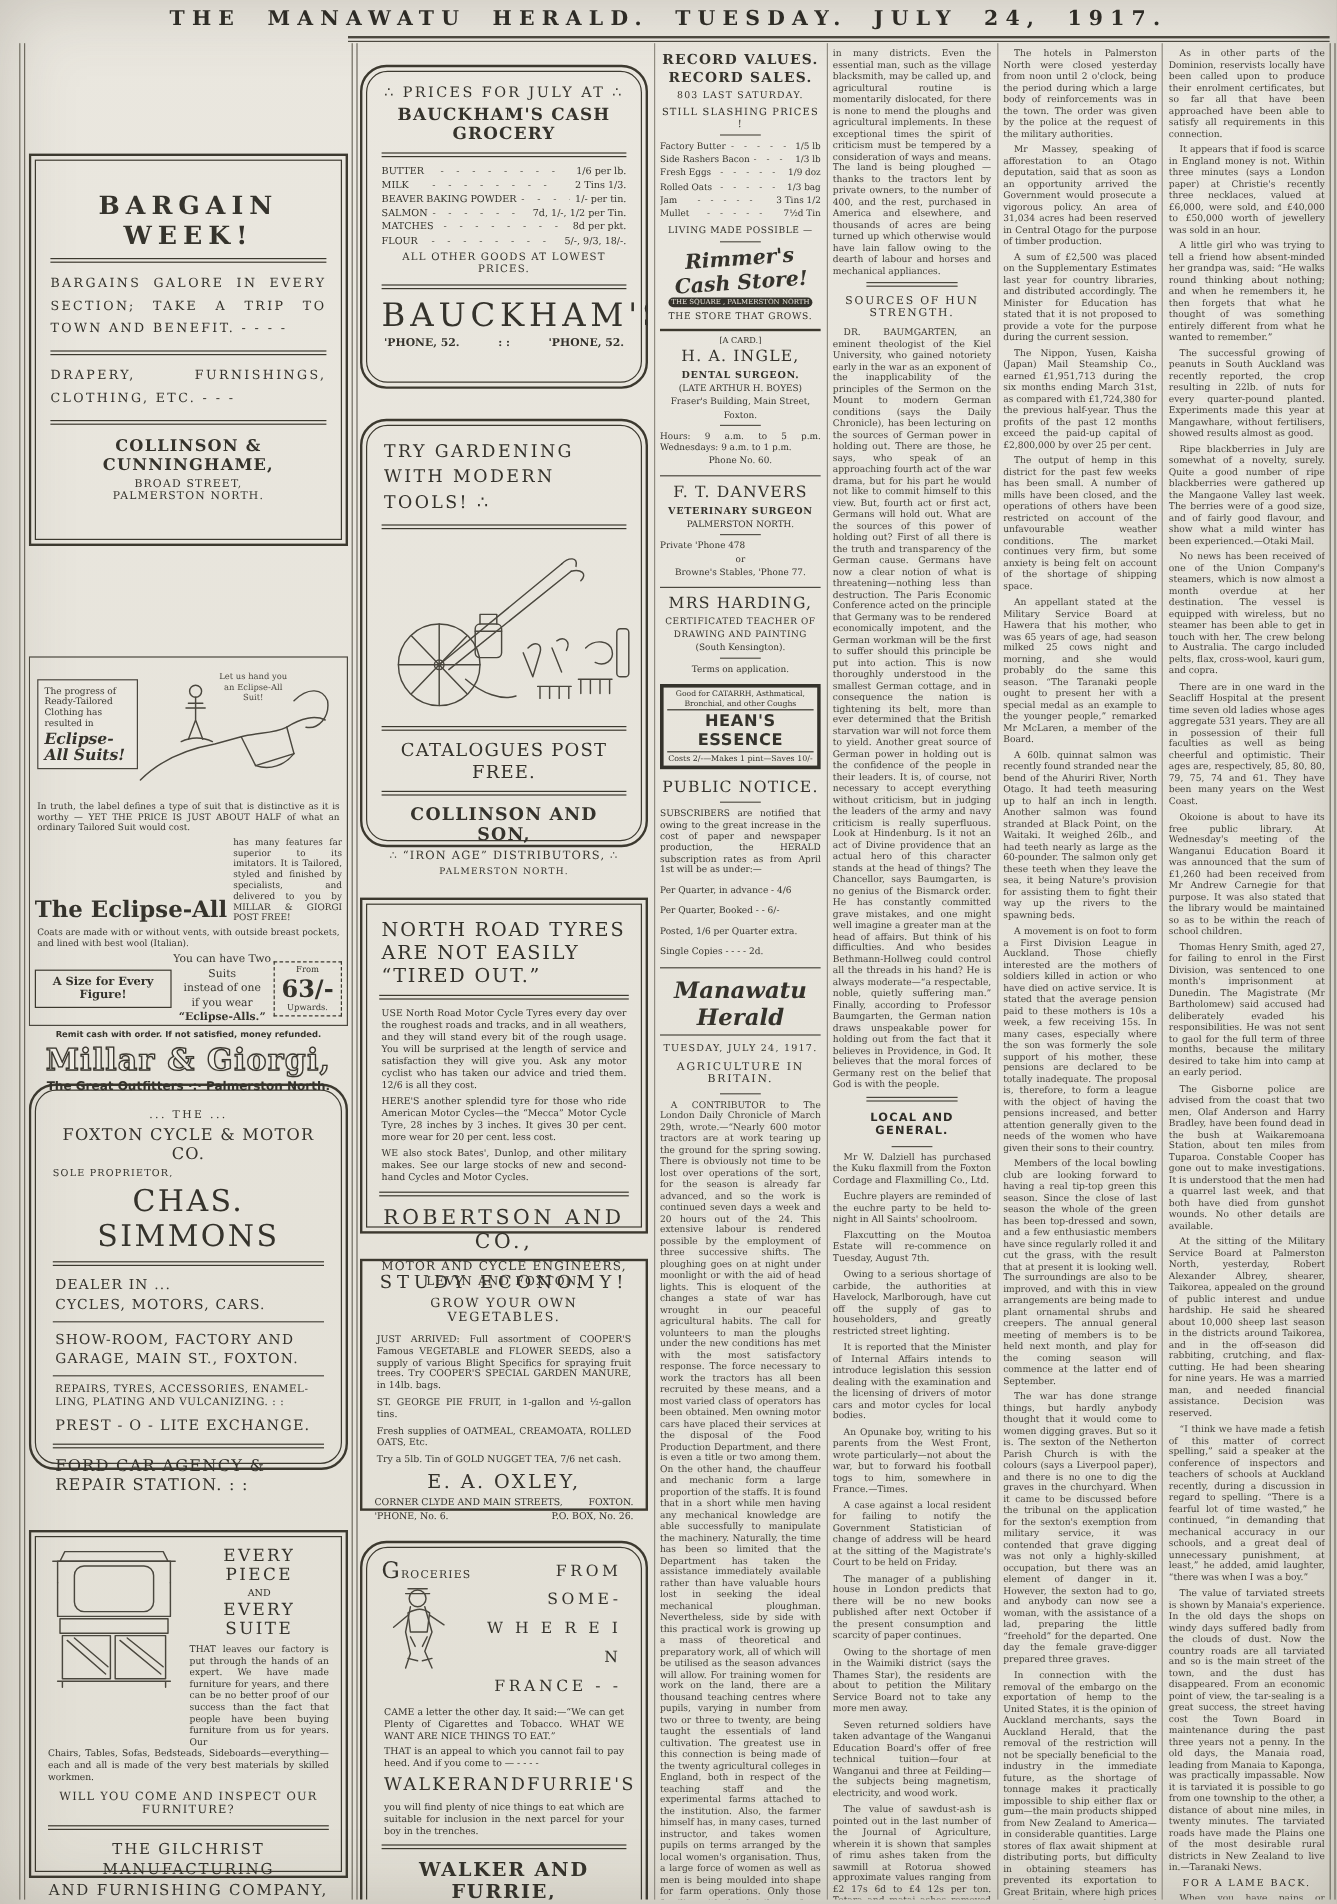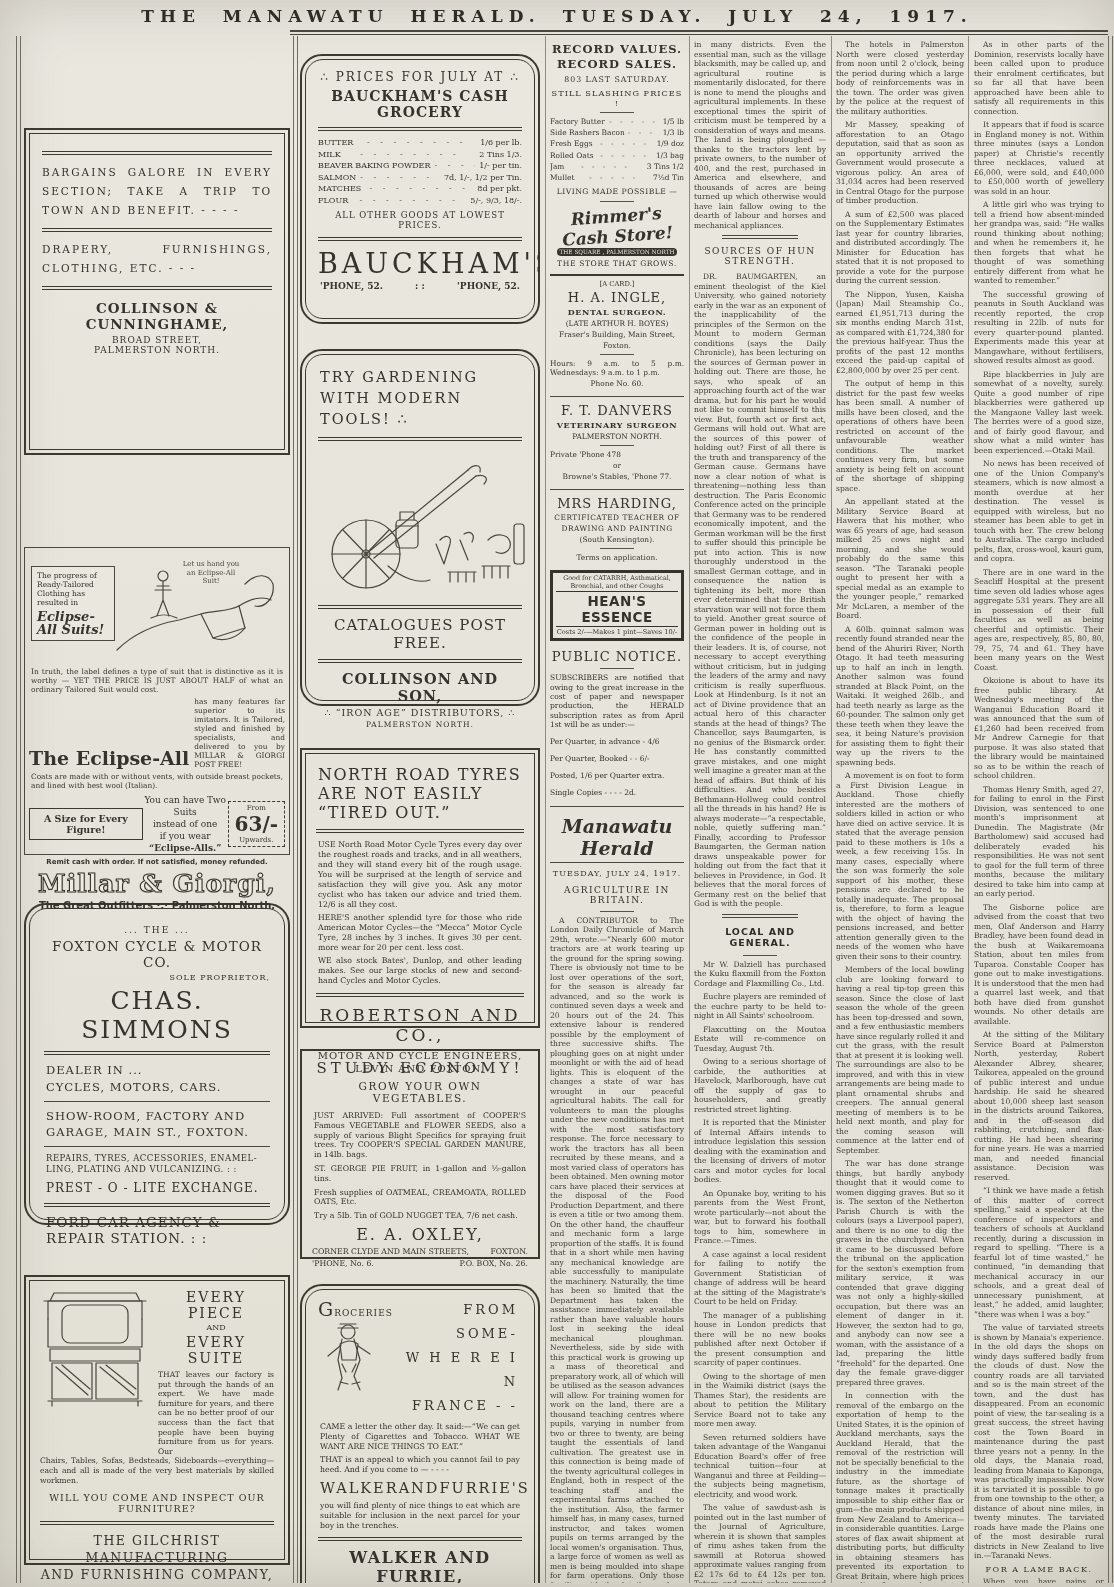--- a/index.html
+++ b/index.html
@@ -50,21 +50,21 @@
   .ec-small-box{border:1.5px solid #3c392f;padding:4px 6px;font-size:9.5px;font-weight:bold;text-align:center;line-height:11px;}
   .ec-price-box{border:1.5px dashed #3c392f;padding:2px 6px;text-align:center;}
   .ec-price-box .big{font-size:20px;font-weight:bold;}
   .ec-price-box .sm{font-size:7px;}
   .ec-mid{font-size:9px;text-align:center;line-height:12px;}
   .remit{font-family:"DejaVu Sans",sans-serif;font-size:7px;font-weight:bold;text-align:center;margin:3px 0;}
   .mg-name{font-size:25px;font-weight:bold;text-align:center;letter-spacing:1px;color:#efece4;-webkit-text-stroke:1.1px #3a372f;text-shadow:0 0 1px #3a372f;}
   .mg-tag{font-family:"DejaVu Sans",sans-serif;font-size:10px;font-weight:bold;text-align:center;margin-top:2px;}
   .fx-the{font-size:9px;letter-spacing:2px;text-align:center;margin-top:6px;}
   .fx-co{font-size:13.5px;letter-spacing:1px;text-align:center;margin-top:3px;}
-  .fx-prop{font-size:8px;letter-spacing:1px;text-align:right;margin-top:3px;}
+  .fx-prop{font-size:8px;letter-spacing:1px;text-align:left;margin-top:3px;}
   .fx-name{font-size:25px;letter-spacing:2px;text-align:center;margin-top:4px;}
   .fx-line{font-size:11.5px;letter-spacing:1px;margin:5px 2px;line-height:16px;}
   .fx-small{font-size:8.5px;letter-spacing:.5px;margin:5px 2px;line-height:11px;}
   .furn-h1{font-size:14px;letter-spacing:2px;text-align:center;}
   .furn-and{font-size:8px;text-align:center;margin:2px 0;}
   .furn-p{font-size:7.6px;line-height:9.6px;text-align:justify;}
   .furn-ask{font-size:9.5px;letter-spacing:1px;text-align:center;margin:7px 0;}
   .gil-firm{font-size:12.5px;letter-spacing:1.5px;text-align:center;line-height:17px;margin-top:6px;}
   
   .bk-h1{font-size:12px;letter-spacing:2px;text-align:center;margin-top:2px;}
@@ -140,20 +140,21 @@
   <div class="vline" style="left:545px"></div>
   <div class="vline" style="left:689px"></div>
   <div class="vline" style="left:831px"></div>
   <div class="vline" style="left:968px"></div>
   <div class="vline dbl" style="left:1108px"></div>
 
   <div class="col" id="col1">
 
     <div class="dbox" style="margin-top:90px;height:327px;box-sizing:border-box;">
       <div class="dbox-in">
+        <div class="bargain-title">BARGAIN WEEK!</div>
         <div class="rule2"></div>
         <div class="bargain-line">BARGAINS GALORE IN EVERY SECTION; TAKE A TRIP TO TOWN AND BENEFIT.    -    -    -    -</div>
         <div class="rule2"></div>
         <div class="bargain-line">DRAPERY, FURNISHINGS, CLOTHING, ETC.    -    -    -</div>
         <div class="rule2"></div>
         <div class="cc-firm">COLLINSON &amp; CUNNINGHAME,</div>
         <div class="cc-addr">
           <span>BROAD STREET,</span>
           <span>PALMERSTON NORTH.</span>
         </div>
@@ -331,21 +332,21 @@
         <div class="gd-place">PALMERSTON NORTH.</div>
       </div>
     </div>
 
     <div class="dbox" style="margin-top:42px;height:280px;box-sizing:border-box;">
       <div class="dbox-in" style="padding:8px 10px;">
         <div class="nr-h">NORTH ROAD TYRES ARE NOT EASILY “TIRED OUT.”</div>
         <div class="rule2"></div>
         <div class="nr-p">USE North Road Motor Cycle Tyres every day over the roughest roads and tracks, and in all weathers, and they will stand every bit of the rough usage.  You will be surprised at the length of service and satisfaction they will give you.  Ask any motor cyclist who has taken our advice and tried them.  12/6 is all they cost.</div>
         <div class="nr-p">HERE'S another splendid tyre for those who ride American Motor Cycles—the “Mecca” Motor Cycle Tyre, 28 inches by 3 inches.  It gives 30 per cent. more wear for 20 per cent. less cost.</div>
-        <div class="nr-p">WE also stock Bates', Dunlop, and other leading makes. See our large stocks of new and second-hand Cycles and Motor Cycles.</div>
+        <div class="nr-p">WE also stock Bates', Dunlop, and other military makes. See our large stocks of new and second-hand Cycles and Motor Cycles.</div>
         <div class="rule2"></div>
         <div class="rb-firm">ROBERTSON AND CO.,</div>
         <div class="rb-sub">MOTOR AND CYCLE ENGINEERS,</div>
         <div class="rb-sub" style="margin-top:2px">LEVIN AND FOXTON.</div>
       </div>
     </div>
 
     <div style="margin-top:21px;height:210px;box-sizing:border-box;border:2px solid #3c392f;padding:8px 10px;">
       <div class="se-h1">STUDY ECONOMY!</div>
       <div class="se-h2">GROW YOUR OWN VEGETABLES.</div>

